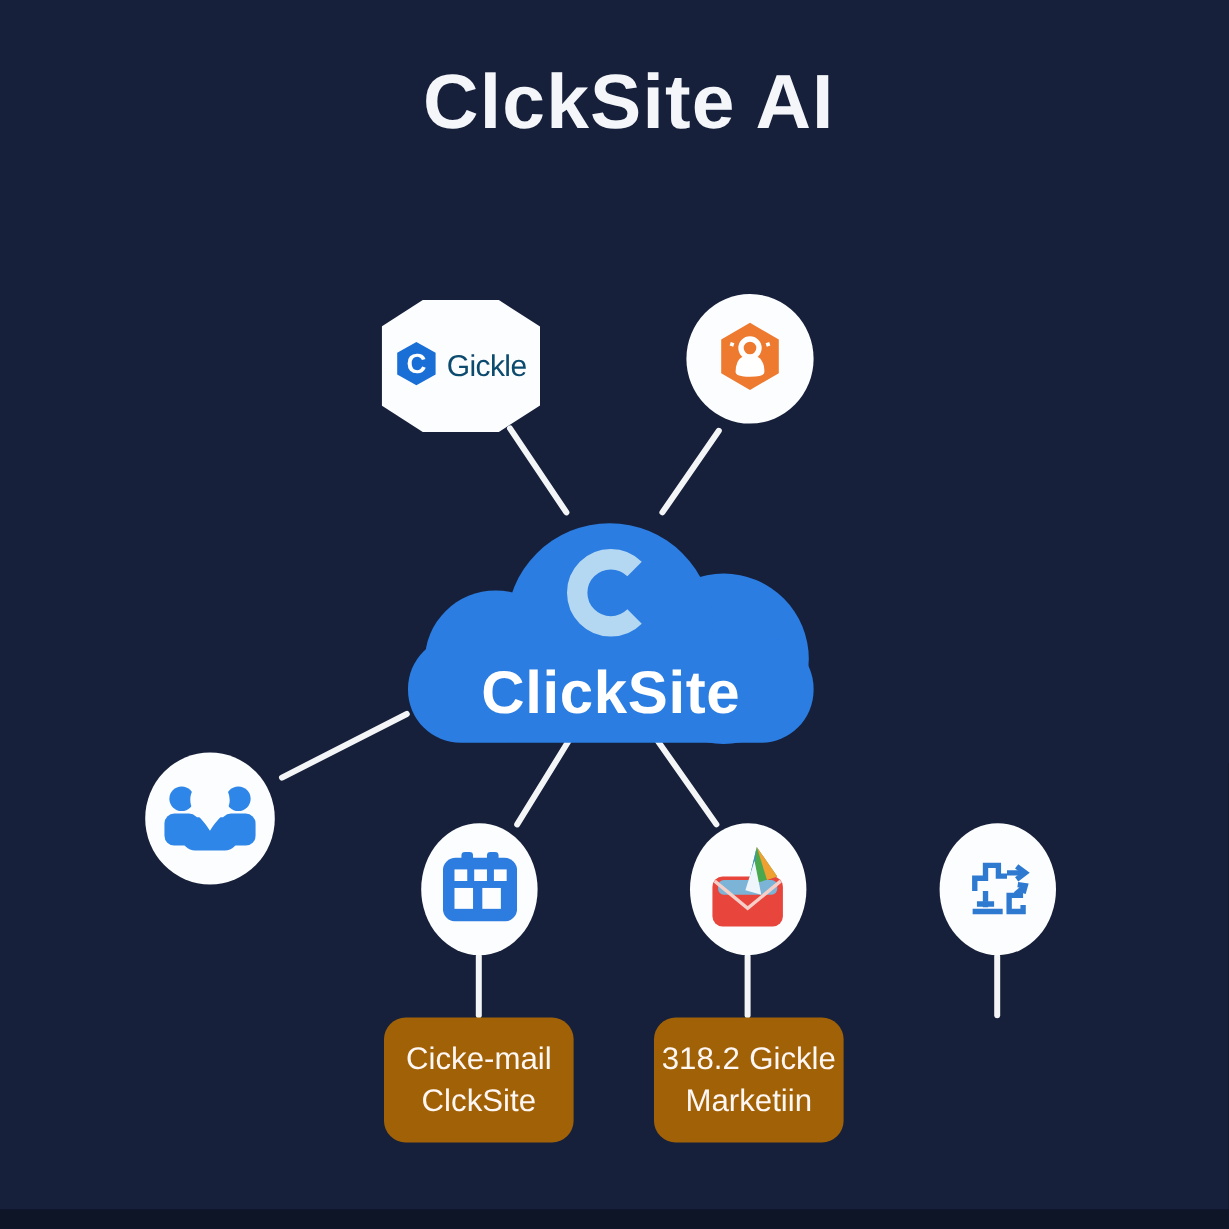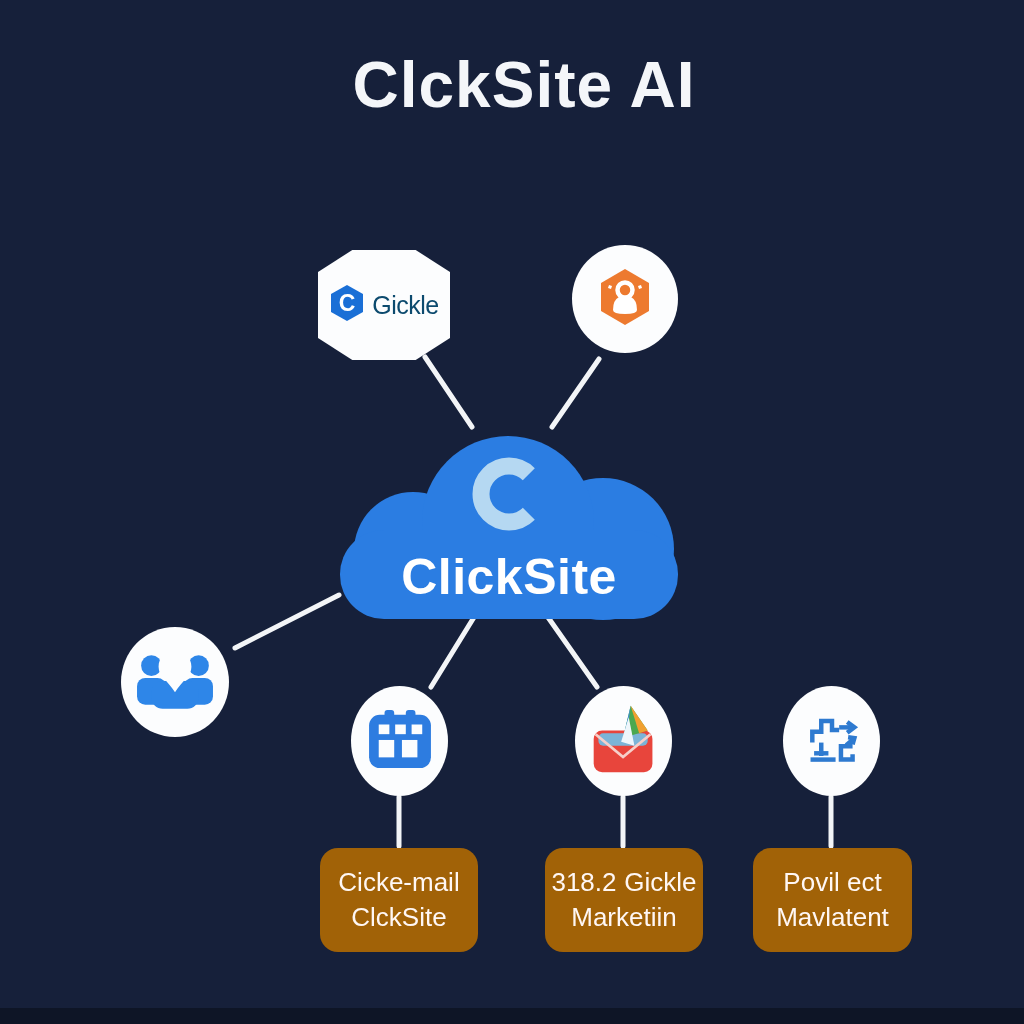--- a/index.html
+++ b/index.html
@@ -183,18 +183,14 @@
     <span>ClckSite</span>
   </div>
 
   <div class="red-box box-2">
     <span>
       <span class="bold">318.2</span><span class="rest">Gickle</span>
     </span>
     <span>Marketiin</span>
   </div>
 
-  <div class="red-box box-3">
-    <span>Povil ect</span>
-    <span>Mavlatent</span>
-  </div>
 
 </div>
 
 </body></html>

